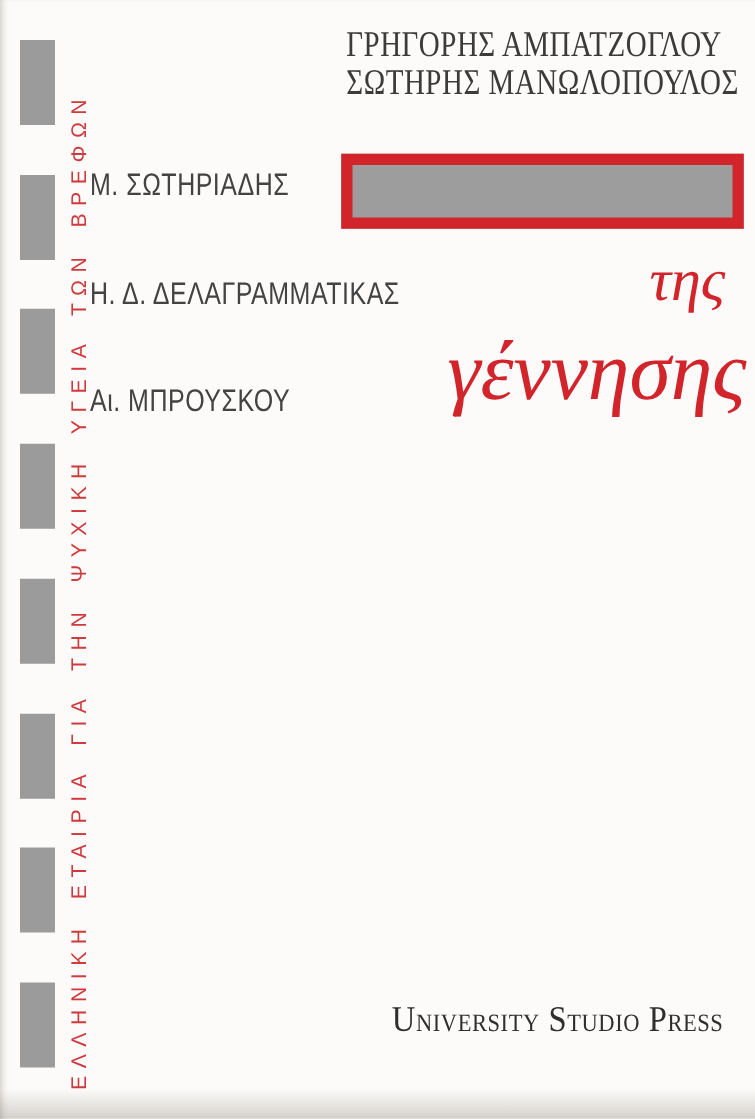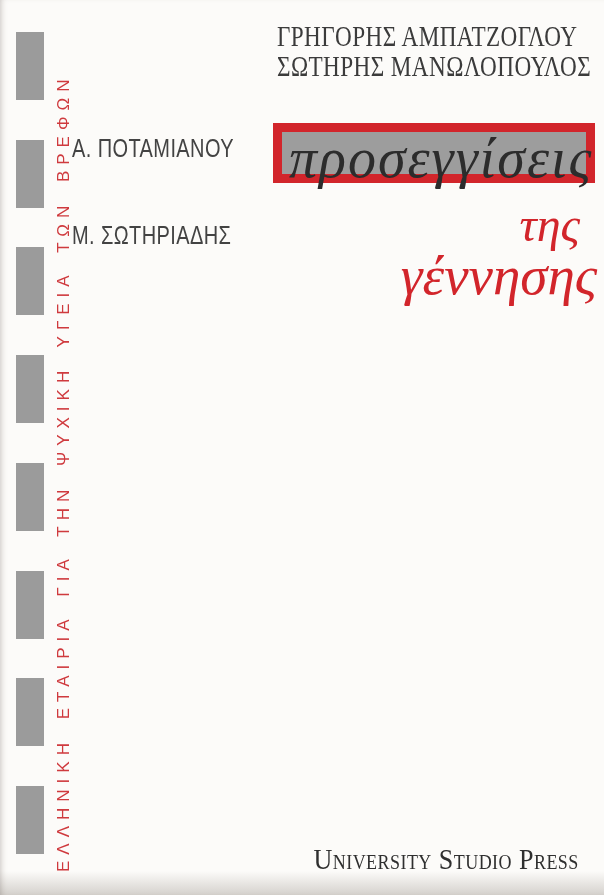--- a/index.html
+++ b/index.html
@@ -58,27 +58,27 @@
     font-family:"Liberation Serif","DejaVu Serif",serif;font-style:italic;
     font-size:56px;line-height:58px;letter-spacing:2px;
     color:var(--title-text);white-space:nowrap;
   }
   .title-line2,.title-line3{
     position:absolute;z-index:2;text-align:right;
     font-family:"Liberation Serif","DejaVu Serif",serif;font-style:italic;
     color:var(--red);white-space:nowrap;line-height:1;
   }
   .title-line2{right:24px;top:201px;font-size:48px;}
-  .title-line3{right:7px;top:248px;font-size:55px;font-style:italic;}
+  .title-line3{right:7px;top:264px;font-size:67px;font-style:italic;}
   
   .names{position:absolute;left:72px;top:136px;color:var(--names-text);}
   .name{height:24px;margin-bottom:62.5px;font-size:25px;line-height:24px;letter-spacing:.5px;}
   
   .publisher{
-    position:absolute;right:25px;top:845px;
+    position:absolute;right:25px;top:802px;
     font-family:"Liberation Serif","DejaVu Serif",serif;
     font-variant:small-caps;font-size:29px;line-height:29px;
     color:var(--publisher-text);letter-spacing:.5px;white-space:nowrap;
   }
   .condense-r{display:inline-block;transform:scaleX(.9);transform-origin:100% 0;white-space:nowrap;}
 </style>
 </head>
 <body>
 
 <div class="page">
@@ -95,38 +95,40 @@
   </div>
 
   <div class="side-text">ΕΛΛΗΝΙΚΗ ΕΤΑΙΡΙΑ ΓΙΑ ΤΗΝ ΨΥΧΙΚΗ ΥΓΕΙΑ ΤΩΝ ΒΡΕΦΩΝ</div>
 
   <div class="authors">
     <div><span class="condense">ΓΡΗΓΟΡΗΣ ΑΜΠΑΤΖΟΓΛΟΥ</span></div>
     <div><span class="condense">ΣΩΤΗΡΗΣ ΜΑΝΩΛΟΠΟΥΛΟΣ</span></div>
   </div>
 
   <div class="title-box"></div>
-  <div class="title-word">προσεγγίσεις</div>
   <div class="title-line2">της</div>
   <div class="title-line3">γέννησης</div>
 
   <div class="names">
 
-      <div class="name">
-        <span class="condense">Α. ΠΟΤΑΜΙΑΝΟΥ</span>
-      </div>
 
 
 
 
       <div class="name">
         <span class="condense">Μ. ΣΩΤΗΡΙΑΔΗΣ</span>
       </div>
 
+      <div class="name">
+        <span class="condense">Η. Δ. ΔΕΛΑΓΡΑΜΜΑΤΙΚΑΣ</span>
+      </div>
 
 
+      <div class="name">
+        <span class="condense">Αι. ΜΠΡΟΥΣΚΟΥ</span>
+      </div>
     </div>
 
   <div class="publisher">
     <span class="condense-r">University Studio Press</span>
   </div>
 
 </div>
 
 </body></html>

